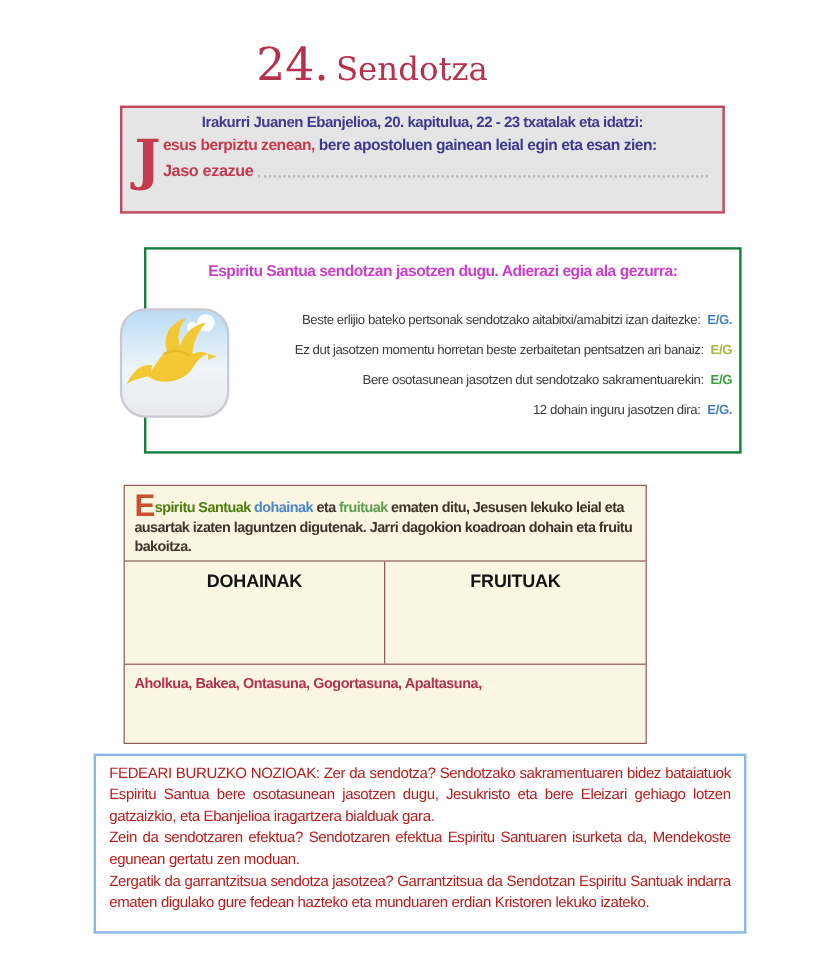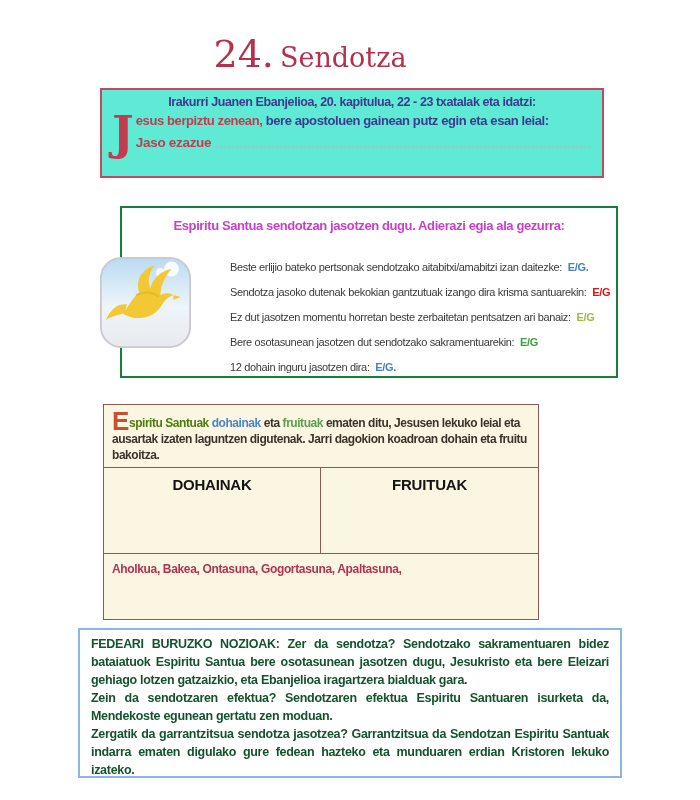--- a/index.html
+++ b/index.html
@@ -11,21 +11,21 @@
   }
 
   
   .title-wrap { position:absolute; top:16px; left:0; width:620px; text-align:center; }
   .title-num  { font-family:"DejaVu Serif", serif; font-size:38px; color:#b5314c; font-weight:400; }
   .title-word { font-family:"DejaVu Serif", serif; font-size:27px; color:#b5314c; margin-left:6px; }
 
   
   .reading-box {
     position:absolute; left:100px; top:72px; width:504px; height:90px;
-    border:2px solid #c4495e; background:#5eead4; padding:5px 10px 0 10px;
+    border:2px solid #c4495e; background:#e5e5e5; padding:5px 10px 0 10px;
   }
   .reading-head {
     text-align:center; color:#3e3a8e; font-weight:bold; font-size:12.5px;
     letter-spacing:-0.4px; white-space:nowrap;
   }
   .reading-body { display:flex; margin-top:2px; }
   .dropcap-j {
     color:#c43b4e; font-size:46px; line-height:44px; font-weight:bold;
     font-family:"DejaVu Serif", serif; margin-right:2px;
   }
@@ -42,21 +42,21 @@
     position:absolute; left:120px; top:190px; width:498px; height:172px;
     border:2px solid #15803d; background:#fff; padding:10px 6px 0 6px;
   }
   .tf-head {
     text-align:center; color:#c93fc9; font-weight:bold; font-size:13px;
     letter-spacing:-0.4px; white-space:nowrap;
   }
   .tf-items { list-style:none; margin:22px 0 0 102px; }
   .tf-items li {
     font-size:11px; letter-spacing:-0.35px; color:#3a3a3a; line-height:25px;
-    white-space:nowrap; font-weight:500;
+    white-space:nowrap; font-weight:500;text-align:right;
   }
   .eg { font-weight:bold; margin-left:3px; }
   .eg-blue  { color:#4a80c0; }
   .eg-red   { color:#e01212; }
   .eg-green { color:#3fa03f; }
   .eg-olive { color:#a2b842; }
 
   .dove-wrap { position:absolute; left:-23px; top:48px; width:93px; height:93px; }
 
   
@@ -84,22 +84,22 @@
     padding:6px 8px 0 8px; color:#b23350; font-weight:bold;
     font-size:12px; letter-spacing:-0.35px; line-height:19px; white-space:nowrap;
   }
 
   
   .notions-box {
     position:absolute; left:78px; top:612px; width:544px; height:150px;
     border:2.5px solid #8ab8e6; background:#fff; padding:5px 11px;
   }
   .notions-box p {
-    font-size:12.5px; font-weight:bold; letter-spacing:-0.3px;
-    line-height:18px; color:#14532d; text-align:justify;
+    font-size:12.5px; font-weight:normal; letter-spacing:-0.3px;
+    line-height:18px; color:#b91c1c; text-align:justify;
   }
 
   
   .bottom-bar {
     position:absolute; left:78px; top:788px; width:544px; height:12px;
     background:linear-gradient(90deg,#565656 0%,#3f3f3f 12%,#525252 26%,#444 40%,
                #585858 55%,#404040 70%,#515151 84%,#464646 100%);
   }
 </style>
 </head>
@@ -110,21 +110,21 @@
   <div class="title-wrap">
     <span class="title-num">24.</span><span class="title-word">Sendotza</span>
   </div>
 
   <section class="reading-box">
     <div class="reading-head">Irakurri Juanen Ebanjelioa, 20. kapitulua, 22 - 23 txatalak eta idatzi:</div>
     <div class="reading-body">
       <span class="dropcap-j">J</span>
       <div class="reading-lines">
         <div class="r-line1">
-          <span class="txt-crimson">esus berpiztu zenean,</span><span class="txt-navy"> bere apostoluen gainean putz egin eta esan leial:</span>
+          <span class="txt-crimson">esus berpiztu zenean,</span><span class="txt-navy"> bere apostoluen gainean leial egin eta esan zien:</span>
         </div>
         <div class="r-line2">
           <span class="txt-crimson">Jaso ezazue</span>
           <span class="answer-line"></span>
         </div>
       </div>
     </div>
   </section>
 
   <section class="tf-box">
@@ -152,24 +152,20 @@
         <path d="M40,42 C48,38 58,38 64,44" fill="none" stroke="#e0b322" stroke-width="2" opacity="0.7"></path>
       </svg>
     </div>
 
     <ul class="tf-items">
       <li>
         <span>Beste erlijio bateko pertsonak sendotzako aitabitxi/amabitzi izan daitezke:</span>
         <span class="eg eg-blue">E/G.</span>
       </li>
       <li>
-        <span>Sendotza jasoko dutenak bekokian gantzutuak izango dira krisma santuarekin:</span>
-        <span class="eg eg-red">E/G</span>
-      </li>
-      <li>
         <span>Ez dut jasotzen momentu horretan beste zerbaitetan pentsatzen ari banaiz:</span>
         <span class="eg eg-olive">E/G</span>
       </li>
       <li>
         <span>Bere osotasunean jasotzen dut sendotzako sakramentuarekin:</span>
         <span class="eg eg-green">E/G</span>
       </li>
       <li>
         <span>12 dohain inguru jasotzen dira:</span>
         <span class="eg eg-blue">E/G.</span>

